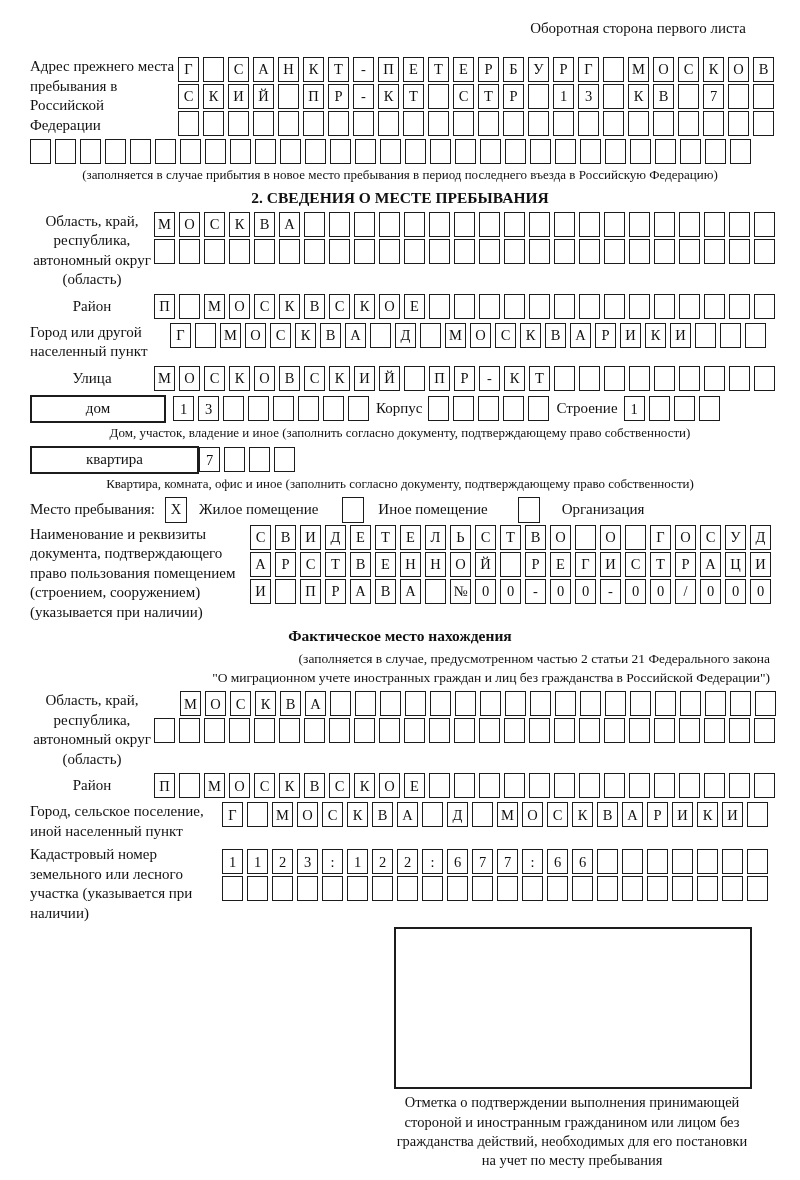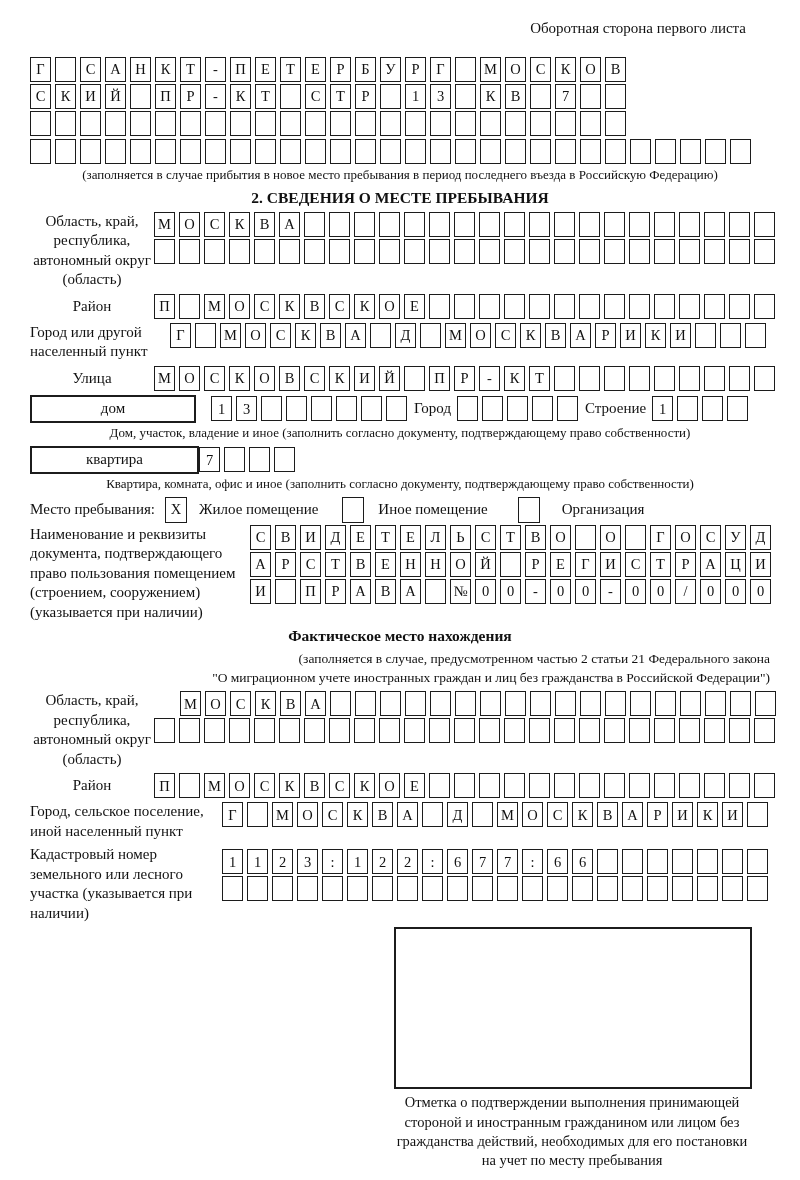--- a/index.html
+++ b/index.html
@@ -36,21 +36,21 @@
   .mb3 { margin-bottom:3px; }
   .mb4 { margin-bottom:4px; }
 
   .section-title { text-align:center; font-weight:bold; font-size:15.5px; margin:5px 0 5px 0; }
 
   .house-row, .apt-row { display:flex; align-items:center; margin-bottom:2px; }
   .longbox {
     height:28px; border:2px solid #1c1c1c; flex:none;
     display:flex; align-items:center; justify-content:center; font-size:15px;
   }
-  .wbox166 { width:166px; margin-right:15px; }
+  .wbox166 { width:136px; margin-right:7px; }
   .wbox200 { width:169px; margin-right:0; }
   .inline-label { font-size:15px; margin:0 6px 0 7px; }
 
   .stay-row { display:flex; align-items:center; margin:4px 0 2px 0; font-size:15px; }
   .checkbox {
     width:22px; height:26px; flex:none; border:1.8px solid #1c1c1c;
     display:flex; align-items:center; justify-content:center; font-size:14.5px;
   }
   .cb1 { margin:0 12px 0 10px; }
   .cb2 { margin:0 14px 0 24px; }
@@ -67,20 +67,21 @@
   .gap4 { margin-bottom:4px; }
 </style>
 </head>
 <body>
 
 <div class="page">
 
   <div class="corner-note">Оборотная сторона первого листа</div>
 
   <div class="field gap3">
+    <div class="label w148">Адрес прежнего места пребывания в Российской Федерации</div>
     <div class="rows">
       <div class="cellrow">
           <span class="cell">Г</span>
           <span class="cell"></span>
           <span class="cell">С</span>
           <span class="cell">А</span>
           <span class="cell">Н</span>
           <span class="cell">К</span>
           <span class="cell">Т</span>
           <span class="cell">-</span>
@@ -347,21 +348,21 @@
     <div class="cellrow">
         <span class="cell">1</span>
         <span class="cell">3</span>
         <span class="cell"></span>
         <span class="cell"></span>
         <span class="cell"></span>
         <span class="cell"></span>
         <span class="cell"></span>
         <span class="cell"></span>
       </div>
-    <span class="inline-label">Город</span>
+    <span class="inline-label">Корпус</span>
     <div class="cellrow">
         <span class="cell"></span>
         <span class="cell"></span>
         <span class="cell"></span>
         <span class="cell"></span>
         <span class="cell"></span>
       </div>
     <span class="inline-label">Строение</span>
     <div class="cellrow">
         <span class="cell">1</span>

